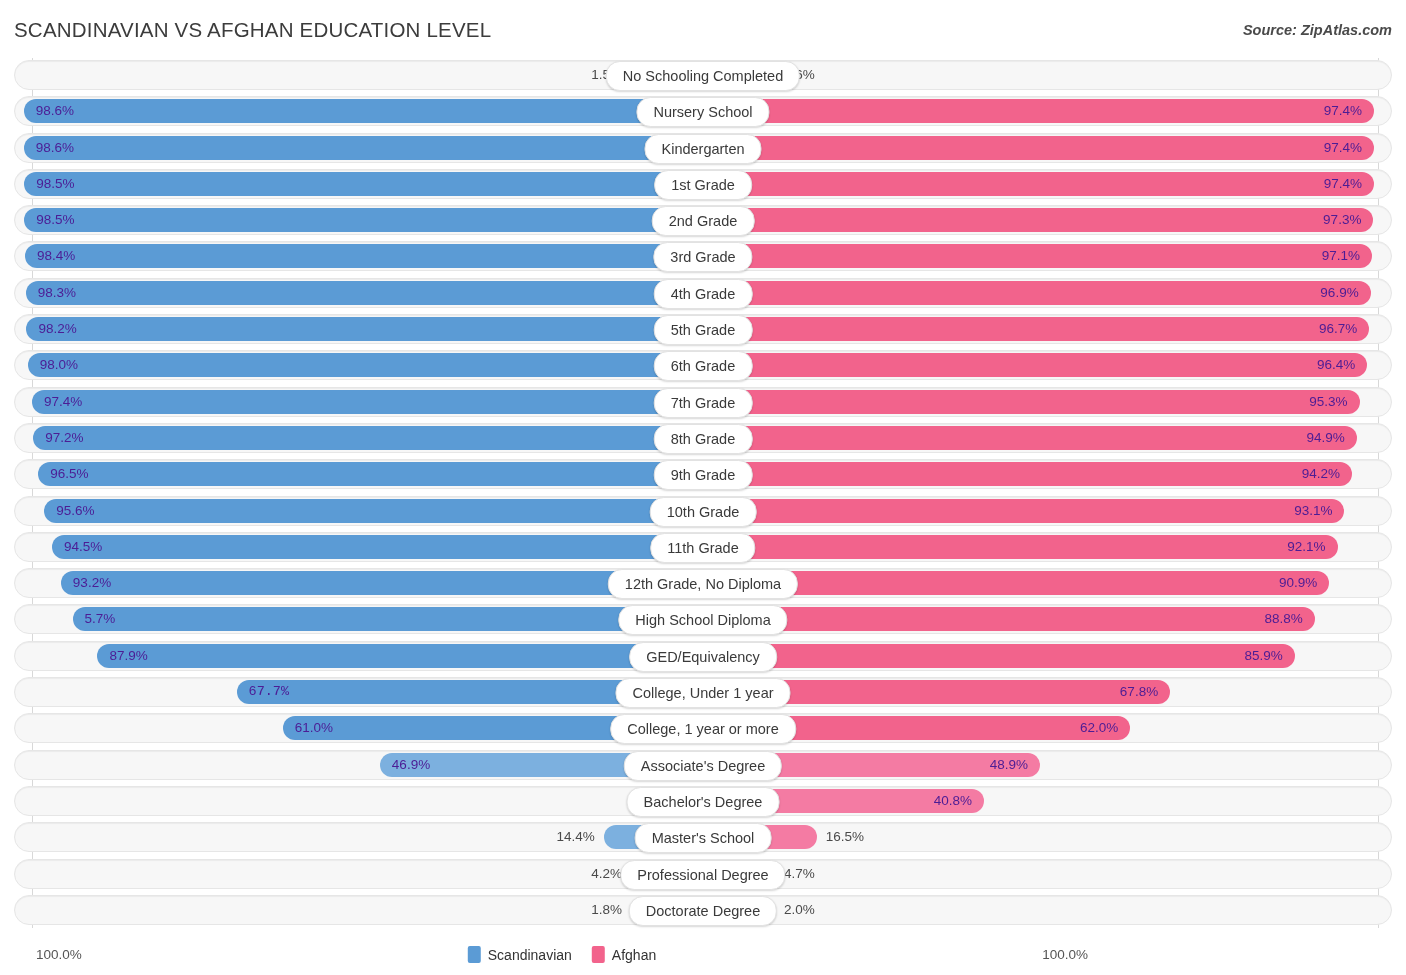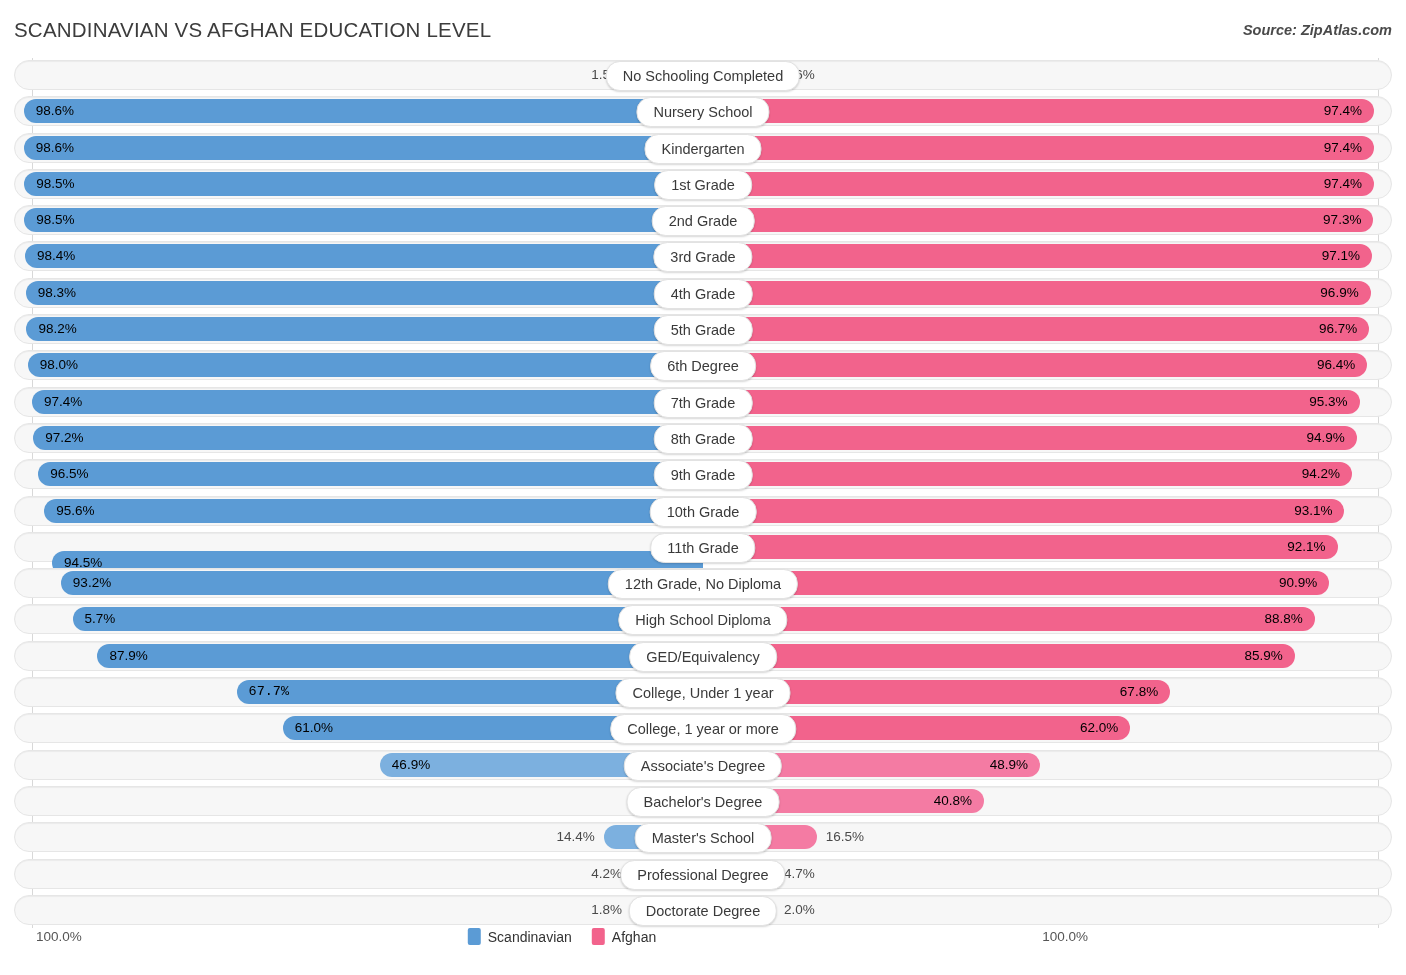--- a/index.html
+++ b/index.html
@@ -98,21 +98,21 @@
   .bar .val {
     position: absolute;
     top: 50%;
     transform: translateY(-50%);
     font-size: 13.5px;
     white-space: nowrap;
     line-height: 1;
   }
   .bar.left  .val { left: 12px; }
   .bar.right .val { right: 12px; }
-  .bar .val.inside  { color: #000000; }
+  .bar .val.inside  { color: #4c1d95; }
   .bar .val.outside { color: #4a4a4a; }
   .bar.left  .val.outside { left: auto; right: calc(100% + 9px); }
   .bar.right .val.outside { right: auto; left: calc(100% + 9px); }
 
   
   .pill {
     position: absolute;
     left: 50%;
     top: 1px;
     transform: translateX(-50%);
@@ -126,21 +126,21 @@
     color: #3a3a3a;
     white-space: nowrap;
     box-shadow: 0 1px 2px rgba(0,0,0,.16);
     z-index: 5;
   }
 
   
   .footer {
     position: absolute;
     left: 0;
-    bottom: 18px;
+    bottom: 0;
     width: 1124px;
     height: 38px;
   }
   .axis-min, .axis-max {
     position: absolute;
     top: 10px;
     font-size: 13.5px;
     color: #555;
   }
   .axis-min { left: 36px; }
@@ -263,21 +263,21 @@
         <div class="pill">5th Grade</div>
       </div>
       <div class="row">
         <div class="track"></div>
         <div class="bar left" style="width: 675.22px; background: rgb(91, 155, 213); margin-left: 19px;">
           <span class="val inside">98.0%</span>
         </div>
         <div class="bar right" style="width: 664.196px; background: rgb(242, 99, 140);">
           <span class="val inside">96.4%</span>
         </div>
-        <div class="pill">6th Degree</div>
+        <div class="pill">6th Grade</div>
       </div>
       <div class="row">
         <div class="track"></div>
         <div class="bar left" style="width: 671.086px; background: rgb(91, 155, 213);">
           <span class="val inside">97.4%</span>
         </div>
         <div class="bar right" style="width: 656.617px; background: rgb(242, 99, 140);">
           <span class="val inside">95.3%</span>
         </div>
         <div class="pill">7th Grade</div>
@@ -307,21 +307,21 @@
         <div class="bar left" style="width: 658.684px; background: rgb(91, 155, 213);">
           <span class="val inside">95.6%</span>
         </div>
         <div class="bar right" style="width: 641.459px; background: rgb(242, 99, 140);">
           <span class="val inside">93.1%</span>
         </div>
         <div class="pill">10th Grade</div>
       </div>
       <div class="row">
         <div class="track"></div>
-        <div class="bar left" style="width: 651.105px; background: rgb(91, 155, 213); margin-top: 16px;">
+        <div class="bar left" style="width: 651.105px; background: rgb(91, 155, 213);">
           <span class="val inside">94.5%</span>
         </div>
         <div class="bar right" style="width: 634.569px; background: rgb(242, 99, 140);">
           <span class="val inside">92.1%</span>
         </div>
         <div class="pill">11th Grade</div>
       </div>
       <div class="row">
         <div class="track"></div>
         <div class="bar left" style="width: 642.148px; background: rgb(91, 155, 213);">

